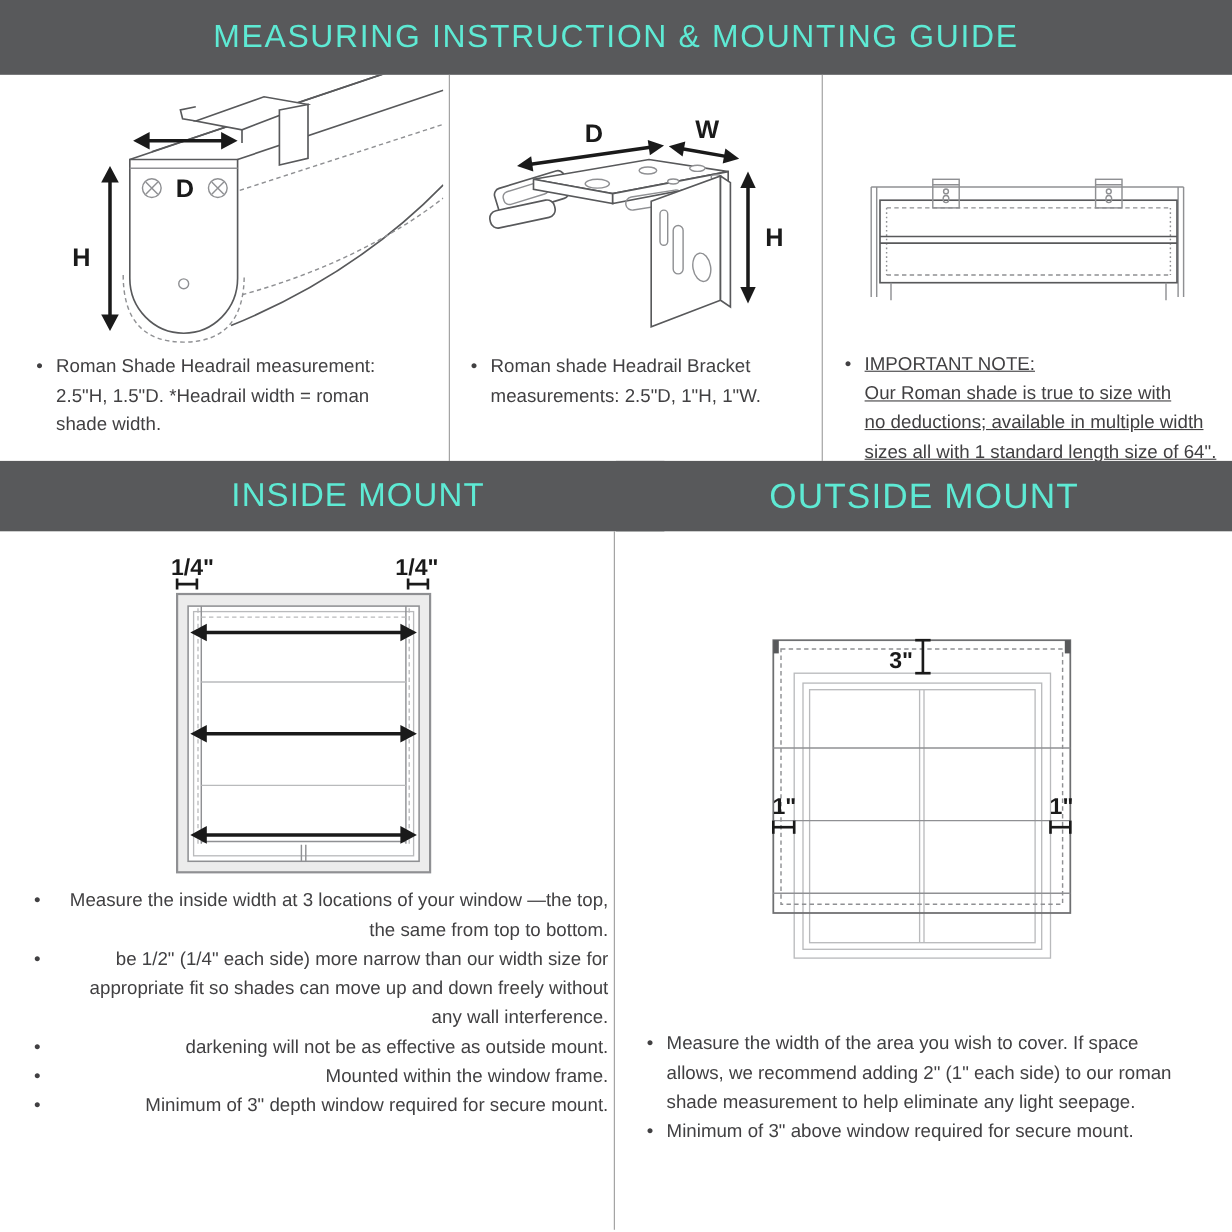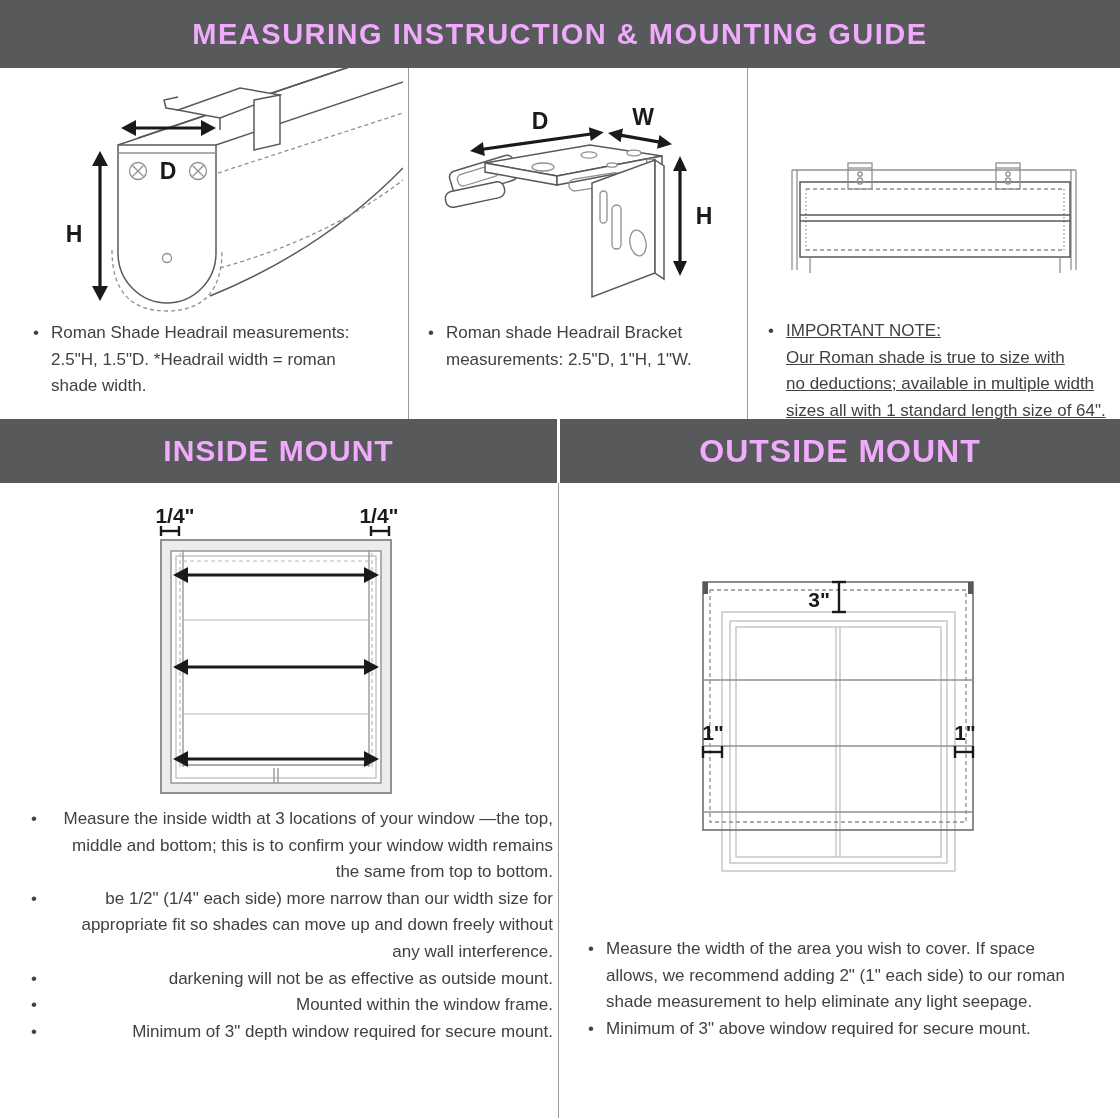--- a/index.html
+++ b/index.html
@@ -4,25 +4,25 @@
 <style>
   html,body{margin:0;padding:0;}
   body{
     width:1120px;height:1120px;position:relative;background:#ffffff;
     font-family:"Liberation Sans","DejaVu Sans",sans-serif;
     color:#414042;overflow:hidden;
   }
   .abs{position:absolute;}
   
   .bar{
-    background:#58595b;color:#f0abfc;display:flex;align-items:center;justify-content:center;
-    font-weight:bold;
+    background:#58595b;color:#5eead4;display:flex;align-items:center;justify-content:center;
+    font-weight:normal;
   }
   #main-header{left:0;top:0;width:1120px;height:68px;font-size:29px;letter-spacing:1.5px;}
-  #inside-bar{left:0;top:419px;width:557px;height:64px;font-size:30px;letter-spacing:1px;}
+  #inside-bar{left:0;top:419px;width:557px;height:64px;font-size:30px;letter-spacing:1px;padding-left:47px;}
   #outside-bar{left:560px;top:419px;width:560px;height:64px;font-size:32px;letter-spacing:1px;}
   
   .vline{width:1px;background:#9b9b9b;}
   #div-top-1{left:408px;top:68px;height:351px;}
   #div-top-2{left:747px;top:68px;height:351px;}
   #div-bottom{left:558px;top:483px;height:635px;}
   
   .textblock{font-size:17px;line-height:26.6px;}
   .bullet{position:relative;padding-left:21px;margin:0;}
   .bullet::before{content:"\2022";position:absolute;left:3px;top:0;}
@@ -95,21 +95,21 @@
   <g>
     <line class="arrowline" x1="72" y1="95" x2="72" y2="221"></line>
     <polygon class="arrow" points="72,83 64,98 80,98"></polygon>
     <polygon class="arrow" points="72,233 64,218 80,218"></polygon>
   </g>
   <text class="lbl" x="46" y="174" font-size="23" text-anchor="middle">H</text>
 </svg>
 
 <div class="abs textblock" style="left:30px;top:320px;width:370px;">
   <div class="bullet">
-    <div class="bl">Roman Shade Headrail measurements:</div>
+    <div class="bl">Roman Shade Headrail measurement:</div>
     <div class="bl">2.5"H, 1.5"D. *Headrail width = roman</div>
     <div class="bl">shade width.</div>
   </div>
 </div>
 
 <svg class="abs" style="left:440px;top:93px;" width="340" height="235" viewBox="0 0 340 235">
 
   <g transform="translate(30,58) rotate(-8)">
     <line class="arrowline" x1="11" y1="0" x2="124" y2="0"></line>
     <polygon class="arrow" points="0,0 14,-7 14,7"></polygon>
@@ -277,21 +277,20 @@
   <g>
     <line class="arrowline" x1="55" y1="262" x2="237" y2="262"></line>
     <polygon class="arrow" points="43,262 58,254 58,270"></polygon>
     <polygon class="arrow" points="249,262 234,254 234,270"></polygon>
   </g>
 </svg>
 
 <div class="abs textblock" style="left:28px;top:806px;width:525px;text-align:right;">
   <div class="bullet">
     <div class="bl">Measure the inside width at 3 locations of your window —the top,</div>
-    <div class="bl">middle and bottom; this is to confirm your window width remains</div>
     <div class="bl">the same from top to bottom.</div>
   </div>
   <div class="bullet">
     <div class="bl">be 1/2" (1/4" each side) more narrow than our width size for</div>
     <div class="bl">appropriate fit so shades can move up and down freely without</div>
     <div class="bl">any wall interference.</div>
   </div>
   <div class="bullet">
     <div class="bl">darkening will not be as effective as outside mount.</div>
   </div>

